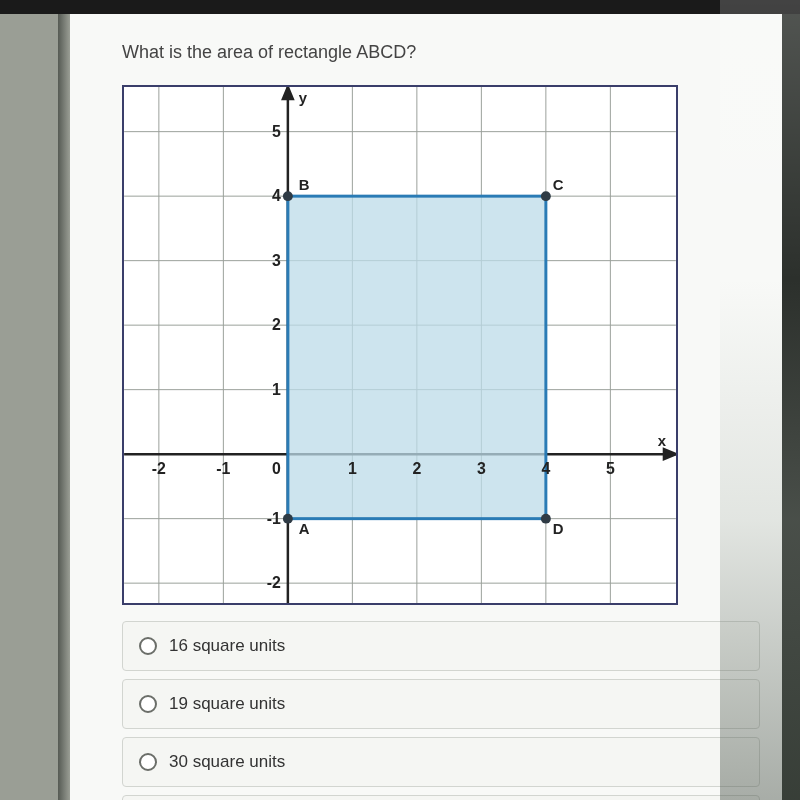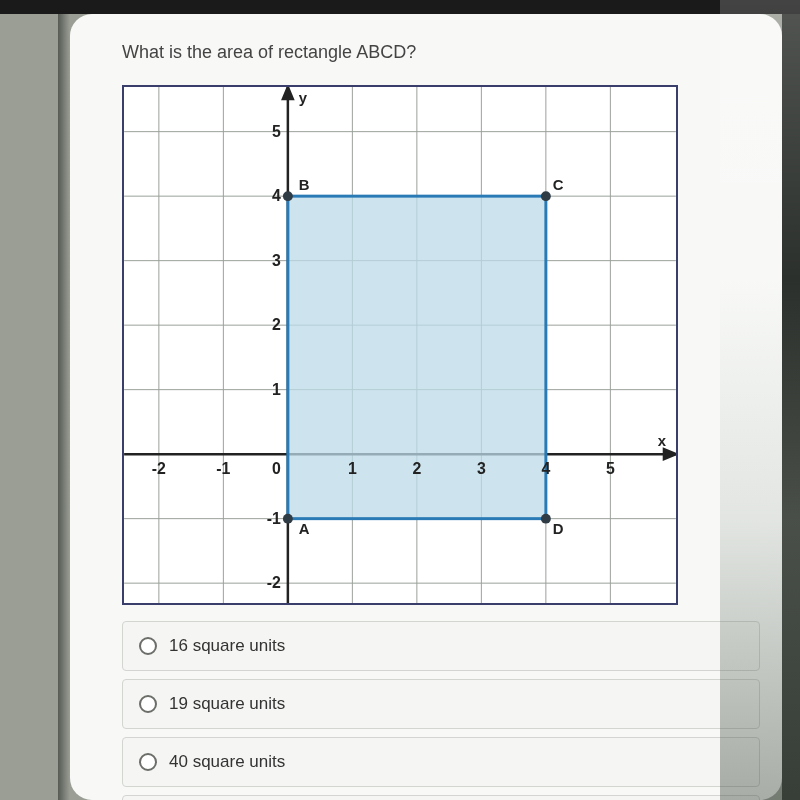--- a/index.html
+++ b/index.html
@@ -19,21 +19,20 @@
       width: 100%;
       height: 14px;
       background: #1a1a1a;
     }
     .content-area {
       background: #f8f9f7;
       margin: 0 18px 0 70px;
       padding: 28px 22px 0 52px;
       height: 786px;
       position: relative;
-      border-radius: 22px;
     }
     .left-shadow {
       position: absolute;
       left: 58px;
       top: 14px;
       width: 12px;
       height: 786px;
       background: linear-gradient(90deg, rgba(40,45,40,.6), transparent);
       z-index: 2;
     }
@@ -190,21 +189,21 @@
     <label class="answer-row">
       <span class="radio"></span>
       <span>16 square units</span>
     </label>
     <label class="answer-row">
       <span class="radio"></span>
       <span>19 square units</span>
     </label>
     <label class="answer-row">
       <span class="radio"></span>
-      <span>40 square units</span>
+      <span>30 square units</span>
     </label>
     <label class="answer-row">
       
       
     </label>
   </div>
 
 </div>
 
 <div class="glare"></div>

